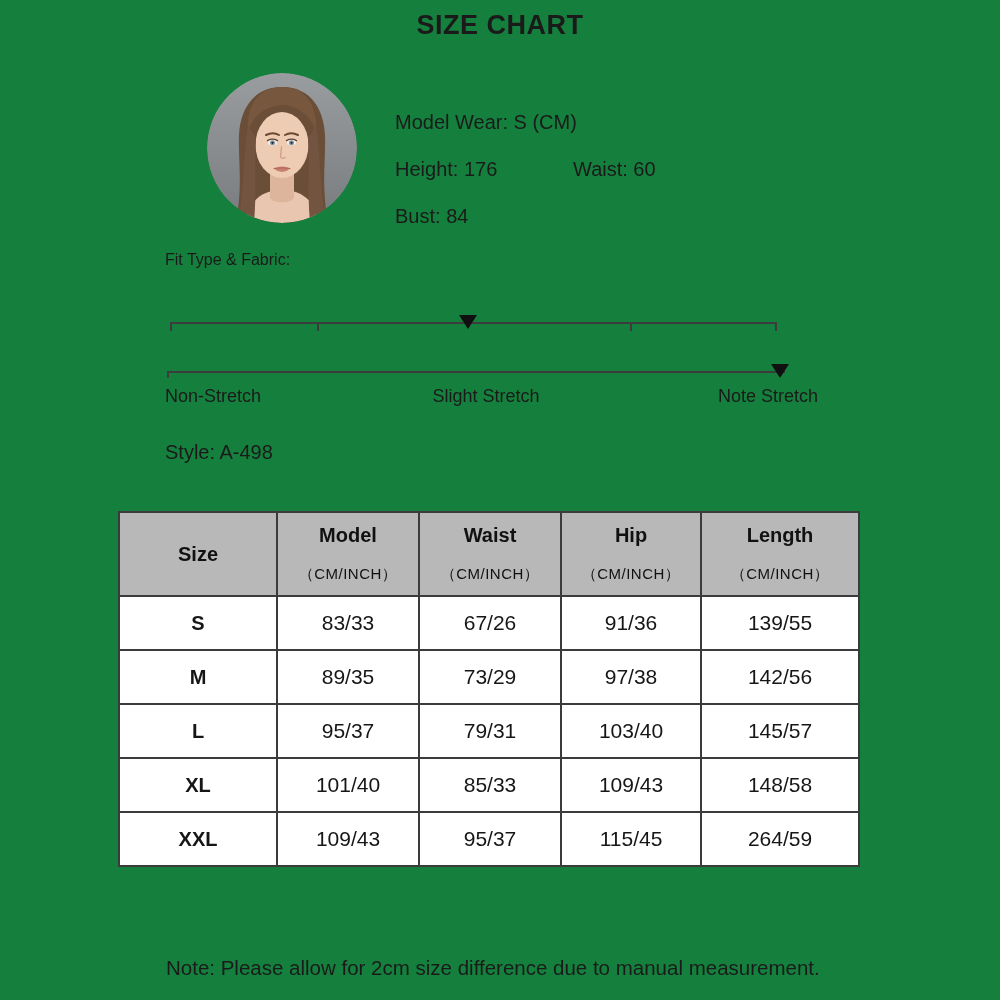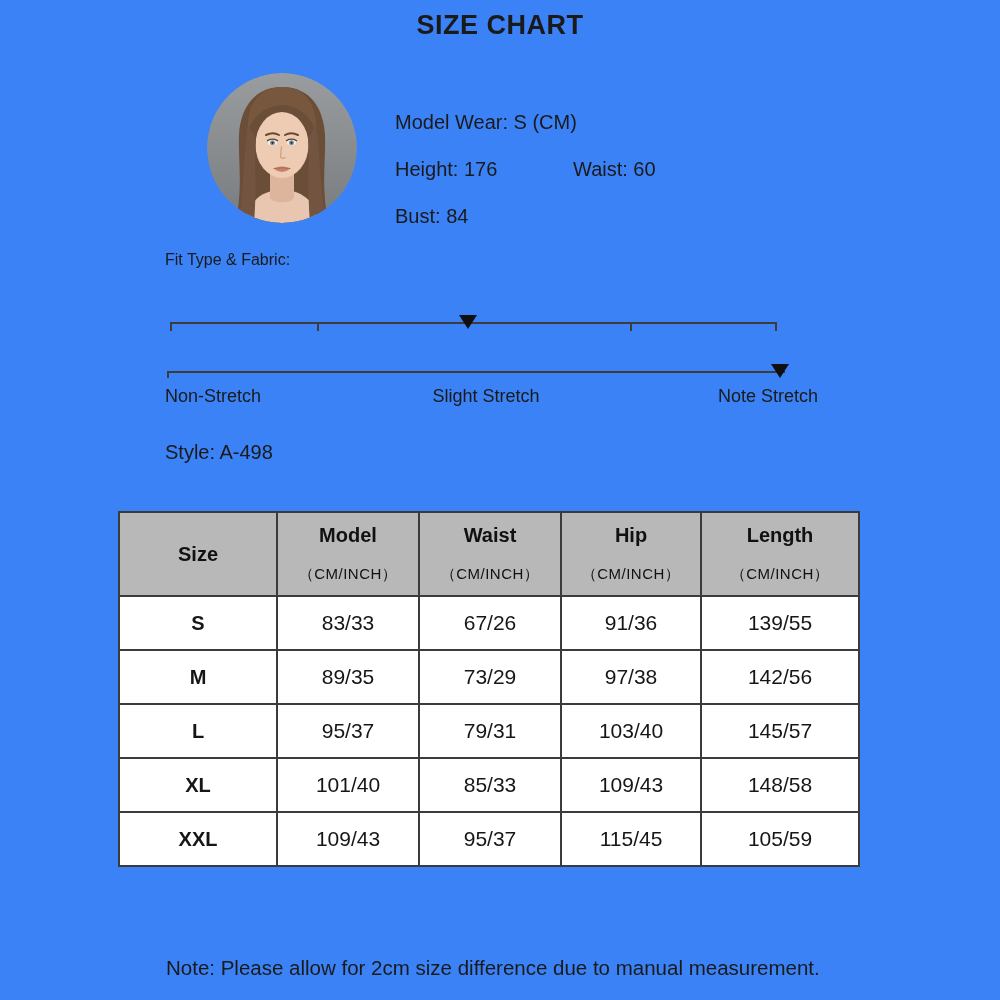--- a/index.html
+++ b/index.html
@@ -1,21 +1,21 @@
 <!DOCTYPE html>
 <html><head>
 <meta charset="utf-8">
 <style>
   html,body{margin:0;padding:0;background:#ffffff;}
   body{
     width:1000px;height:1000px;position:relative;overflow:hidden;
     font-family:"Liberation Sans","DejaVu Sans",sans-serif;
     color:#1a1a1a;
   }
-  .page{position:absolute;inset:0;background:#3b82f6;}
+  .page{position:absolute;inset:0;background:#15803d;}
 
   
   .title{
     position:absolute;top:10px;left:0;width:100%;
     text-align:center;font-size:27px;font-weight:bold;letter-spacing:.5px;
   }
 
   
   .photo{
     position:absolute;left:207px;top:73px;width:150px;height:150px;
@@ -209,20 +209,20 @@
         <td>101/40</td>
         <td>85/33</td>
         <td>109/43</td>
         <td>148/58</td>
       </tr>
       <tr>
         <td class="size-col">XXL</td>
         <td>109/43</td>
         <td>95/37</td>
         <td>115/45</td>
-        <td>105/59</td>
+        <td>264/59</td>
       </tr>
     </tbody>
   </table>
 
   <div class="note">Note: Please allow for 2cm size difference due to manual measurement.</div>
 
 </div>
 
 </body></html>

